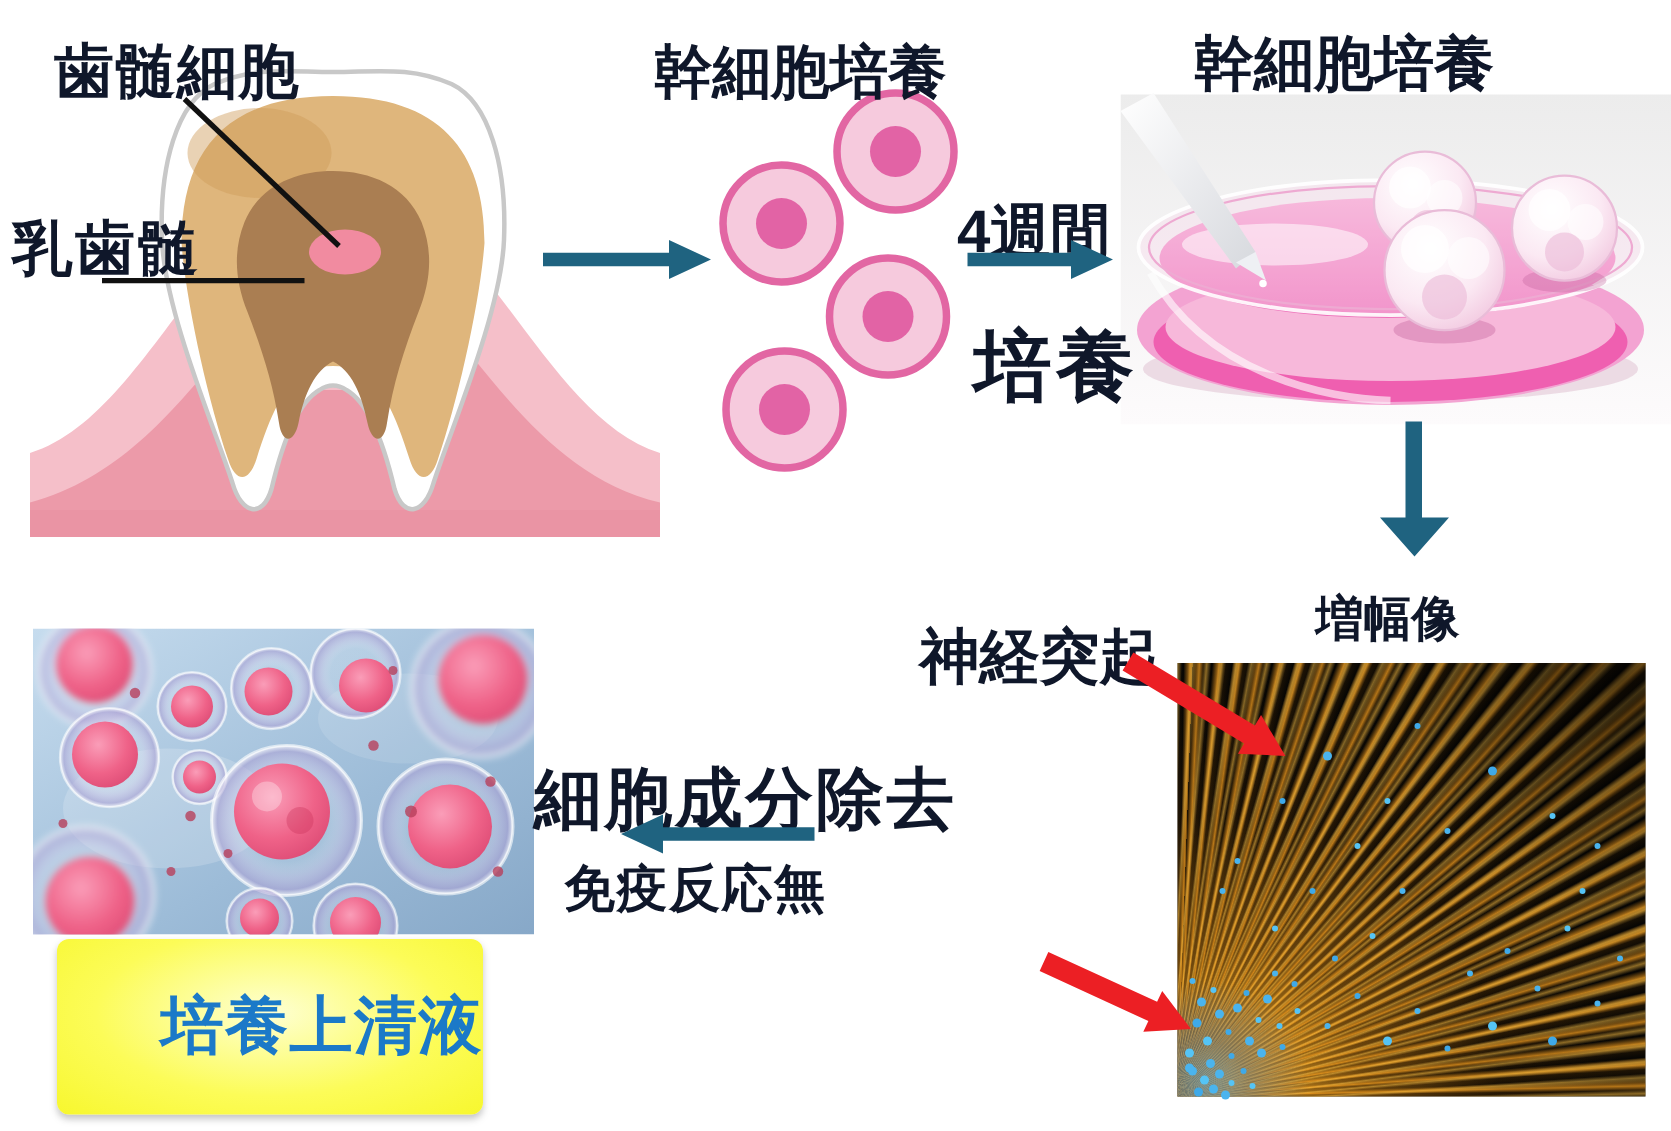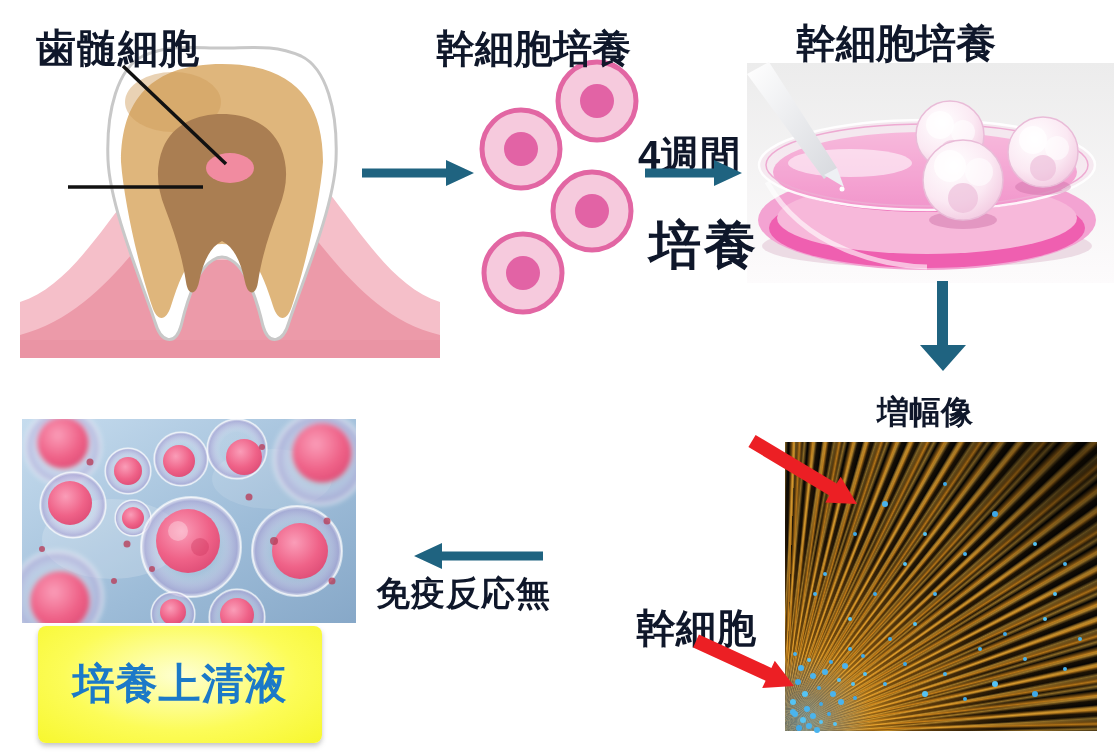--- a/index.html
+++ b/index.html
@@ -66,21 +66,21 @@
       170px -100px 0 0 #4ab4ee, 200px -140px 0 1px #3fa9e8, 240px -110px 0 0 #55c4f5,
       270px -90px 0 0 #4ab4ee, 150px -170px 0 0 #3fa9e8, 110px -90px 0 0 #55c4f5,
       30px -80px 0 0 #4ab4ee, 80px -60px 0 0 #3fa9e8, 55px -35px 0 0 #55c4f5,
       20px -60px 0 0 #4ab4ee;
   }
 
   
   #supernatant-box{
     position:absolute;left:38px;top:626px;width:284px;height:117px;border-radius:8px;
     background:radial-gradient(ellipse at 50% 42%, #feffd2 0%, #fcfc58 58%, #f7f72e 100%);
-    display:flex;flex-direction:column;align-items:center;justify-content:center;
+    display:flex;flex-direction:column;align-items:flex-end;justify-content:center;
     box-shadow:0 3px 5px rgba(110,110,110,0.40);
   }
   .sup-line{
     font-size:42px;font-weight:700;color:#1b79c8;line-height:1.16;letter-spacing:1px;
     white-space:nowrap;
   }
   #overlay-svg{left:0;top:0;pointer-events:none;}
 </style>
 </head>
 <body>
@@ -248,26 +248,28 @@
       <circle cx="240" cy="28" r="3"></circle>
         <circle cx="130" cy="150" r="3"></circle>
     </g>
   </svg>
 
   <div id="supernatant-box">
     <div class="sup-line">培養上清液</div>
   </div>
 
   <div class="lbl" id="lbl-pulp-cells">歯髄細胞</div>
+  <div class="lbl" id="lbl-deciduous-pulp">乳歯髄</div>
   <div class="lbl" id="lbl-stem-cells-title">幹細胞培養</div>
   <div class="lbl" id="lbl-four-weeks">4週間</div>
   <div class="lbl" id="lbl-culture">培養</div>
   <div class="lbl" id="lbl-culture-title">幹細胞培養</div>
   <div class="lbl" id="lbl-amplified">増幅像</div>
-  <div class="lbl" id="lbl-stemcell">幹細胞</div>
+  <div class="lbl" id="lbl-neurite">神経突起</div>
+  <div class="lbl" id="lbl-removal">細胞成分除去</div>
   <div class="lbl" id="lbl-immune">免疫反応無</div>
 
   <svg id="overlay-svg" class="abs" width="1114" height="754" viewBox="0 0 1114 754">
 
     <line x1="123" y1="66" x2="226" y2="164" stroke="#111" stroke-width="3.5"></line>
     <line x1="68" y1="187" x2="203" y2="187" stroke="#111" stroke-width="3.5"></line>
 
     <polygon fill="#1f6380" points="362,168.5 446,168.5 446,160 474,173 446,186 446,177.5 362,177.5"></polygon>
     <polygon fill="#1f6380" points="645,168.5 714,168.5 714,160 742,173 714,186 714,177.5 645,177.5"></polygon>
     <polygon fill="#1f6380" points="937,281 948,281 948,345 966,345 943,371 920,345 937,345"></polygon>

